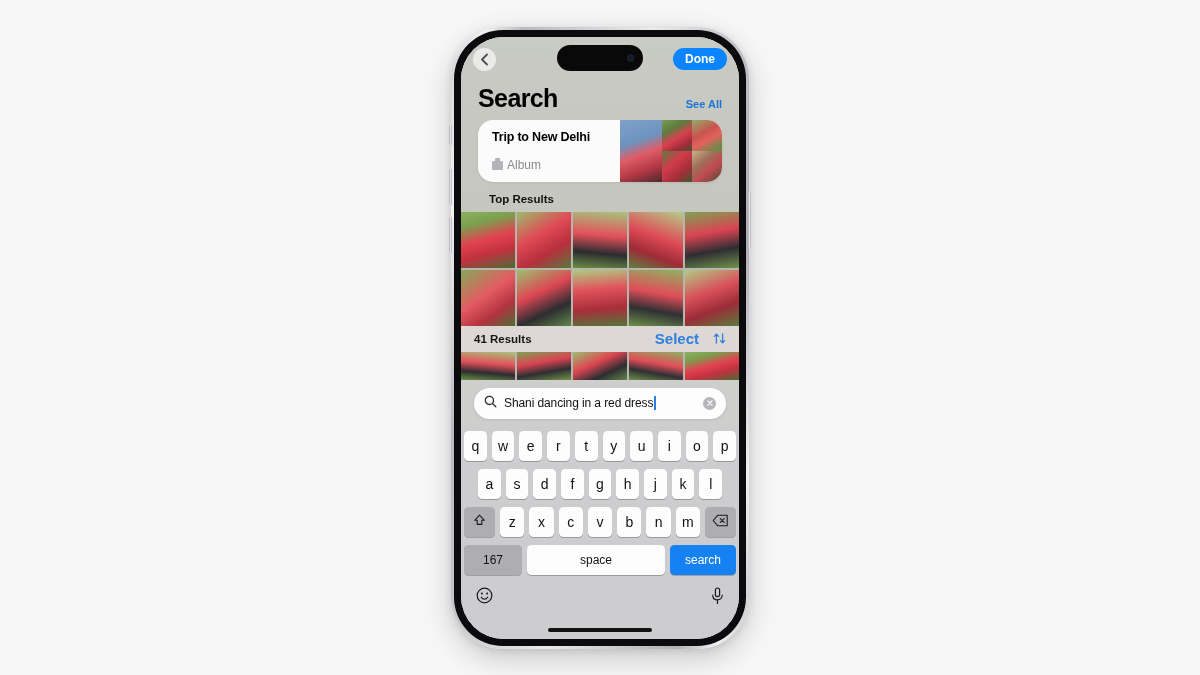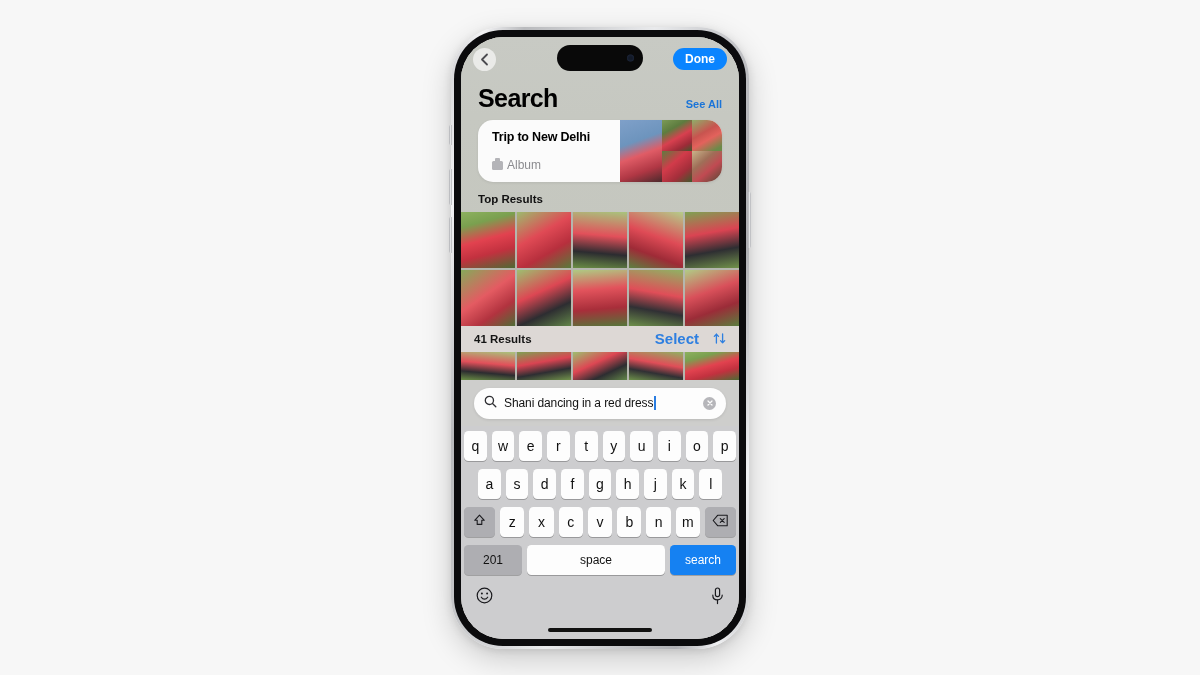--- a/index.html
+++ b/index.html
@@ -129,21 +129,21 @@
   .ph1 { background: linear-gradient(160deg,#7fa0c9 0%,#6d94bd 35%,#e05c66 55%,#b03744 78%,#4a2a2c 100%); }
   .ph2 { background: linear-gradient(150deg,#7c9a56 0%,#5d7c3f 30%,#d8404f 55%,#9d2b38 80%,#3f5a2c 100%); }
   .ph3 { background: linear-gradient(150deg,#8fae6a 0%,#c8544f 40%,#e3625c 60%,#6b8a48 90%); }
   .ph4 { background: linear-gradient(140deg,#5d7c3f 0%,#d23b4a 38%,#a32e3a 70%,#3f5a2c 100%); }
   .ph5 { background: linear-gradient(140deg,#c9b48a 0%,#9f6f58 35%,#c14a52 60%,#6d4a3c 90%); }
 
   
   .section-label {
     position: relative;
     font-size: 11.5px; font-weight: 700; color:#111;
-    padding: 11px 17px 7px 17px;
+    padding: 11px 17px 7px 28px;
     flex:none;
   }
 
   
   .grid {
     position: relative;
     display: grid;
     grid-template-columns: repeat(5, 1fr);
     gap: 1.5px;
     background: #b5b6ae;
@@ -405,21 +405,21 @@
               <span>
                 <svg width="17" height="13" viewBox="0 0 17 13" fill="none">
                   <path d="M5.6 1.3H15.2V11.7H5.6L1.2 6.5L5.6 1.3Z" stroke="#1b1b1f" stroke-width="1.1" stroke-linejoin="round" fill="none"></path>
                   <path d="M8.3 4.6L12.2 8.4M12.2 4.6L8.3 8.4" stroke="#1b1b1f" stroke-width="1.1" stroke-linecap="round"></path>
                 </svg>
               </span>
             </div>
           </div>
 
           <div class="krow r4">
-            <div class="key num">201</div>
+            <div class="key num">167</div>
             <div class="key space">space</div>
             <div class="key search">search</div>
           </div>
 
           <div class="kb-bottom">
             <span class="icon-btn">
               <svg width="17" height="17" viewBox="0 0 17 17" fill="none">
                 <circle cx="8.5" cy="8.5" r="7.3" stroke="#1b1b1f" stroke-width="1.2"></circle>
                 <circle cx="5.9" cy="6.5" r="1" fill="#1b1b1f"></circle>
                 <circle cx="11.1" cy="6.5" r="1" fill="#1b1b1f"></circle>

